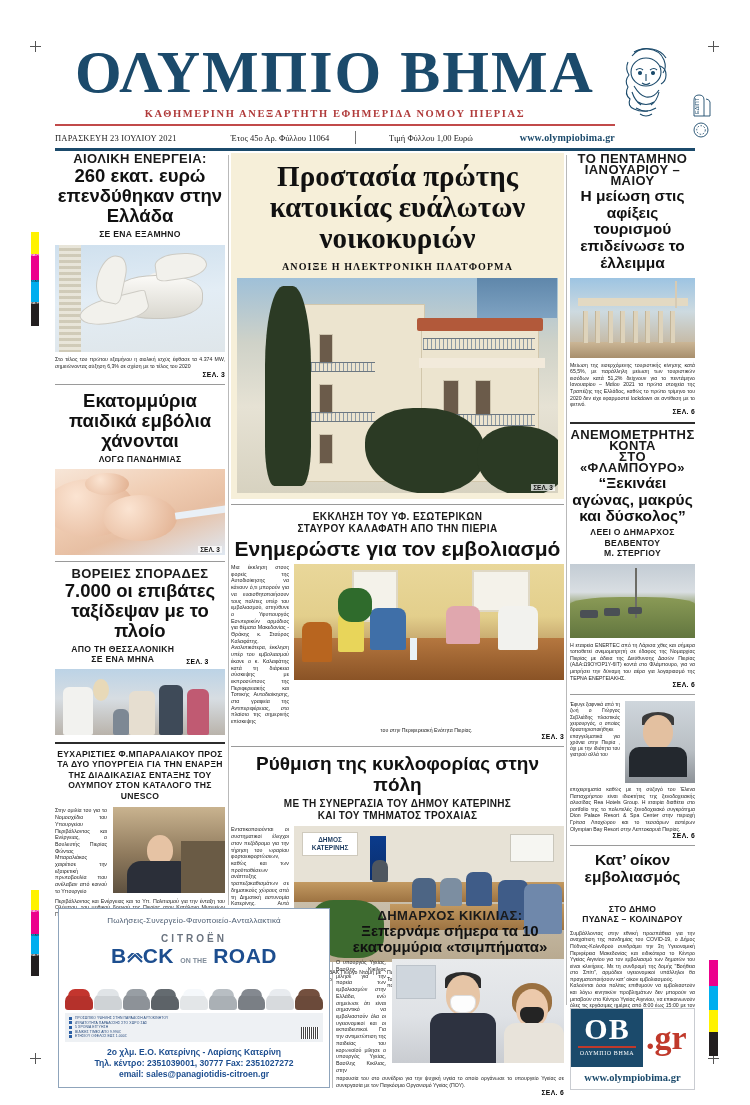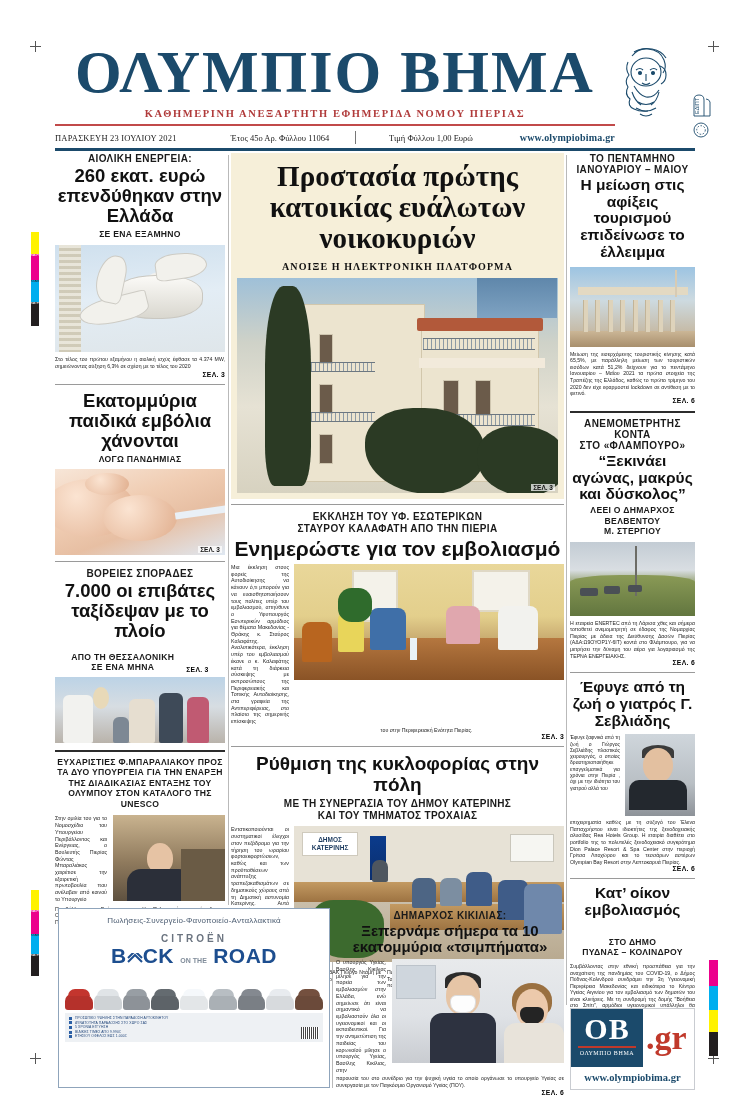--- a/index.html
+++ b/index.html
@@ -46,21 +46,21 @@
   .edipt { position:absolute; left:690px; top:92px; width:26px; height:48px; }
 
   
   .col-left  { position:absolute; left:55px; top:153px; width:170px; }
   .col-mid   { position:absolute; left:231px; top:153px; width:333px; }
   .col-right { position:absolute; left:570px; top:153px; width:125px; }
 
   .vrule { position:absolute; width:1px; background:#b9b9b9; }
 
   
-  .kicker { text-align:center; font-size:10px; font-weight:bold; color:#1a1a1a;
+  .kicker { text-align:center; font-size:13px; font-weight:bold; color:#1a1a1a;
             letter-spacing:0.4px; line-height:11px; }
   .hl { text-align:center; color:#111; font-weight:bold; line-height:1.08; }
   .hl-l { font-size:18.5px; }
   .hl-r { font-size:15.5px; }
   .subkicker { text-align:center; font-size:8.6px; font-weight:bold; letter-spacing:0.3px;
                line-height:10.5px; color:#1a1a1a; }
   .hr-thin { height:1px; background:#9a9a9a; margin:6px 0; }
   .hr-thick { height:2px; background:#2c2c2c; margin:7px 0 5px 0; }
 
   .caption { font-size:5.2px; line-height:6.6px; color:#222; text-align:justify; }
@@ -327,21 +327,21 @@
         <div style="position:absolute;left:120px;top:40px;width:52px;height:7px;background:#e9f0f7;transform:rotate(-8deg);"></div>
         <div class="sel-ov">ΣΕΛ. 3</div>
       </div>
     </div>
 
     <div class="hr-thin"></div>
 
     <div>
       <div class="kicker">ΒΟΡΕΙΕΣ  ΣΠΟΡΑΔΕΣ</div>
       <div class="hl hl-l" style="margin-top:2px;">7.000 οι επιβάτες ταξίδεψαν με το πλοίο</div>
-      <div style="display:flex;align-items:flex-end;justify-content:center;gap:12px;margin-top:11px;">
+      <div style="display:flex;align-items:flex-end;justify-content:center;gap:12px;margin-top:3px;">
         <div class="subkicker" style="white-space:pre-line;">ΑΠΟ ΤΗ ΘΕΣΣΑΛΟΝΙΚΗ
 ΣΕ ΕΝΑ ΜΗΝΑ</div>
         <div class="sel">ΣΕΛ. 3</div>
       </div>
       <div class="photo ph-port" style="height:66px;margin-top:4px;">
         <div class="fig" style="left:8px;top:18px;width:30px;height:48px;background:#f2f2ef;"></div>
         <div class="fig" style="left:38px;top:10px;width:16px;height:22px;background:#e8d9b8;border-radius:50%;"></div>
         <div class="fig" style="left:74px;top:22px;width:26px;height:44px;background:#e6ded0;"></div>
         <div class="fig" style="left:104px;top:16px;width:24px;height:50px;background:#3e4a58;"></div>
         <div class="fig" style="left:132px;top:20px;width:22px;height:46px;background:#c05a72;"></div>
@@ -513,21 +513,20 @@
         <div class="truck" style="left:34px;top:44px;width:16px;height:8px;"></div>
         <div class="truck" style="left:58px;top:43px;width:14px;height:7px;"></div>
       </div>
       <div class="bodytxt-r" style="margin-top:4px;">Η εταιρεία ENERTEC από τη Λάρισα χθες και σήμερα τοποθετεί ανεμομετρητή σε έδαφος της Νομαρχίας Πιερίας με άδεια της Διεύθυνσης Δασών Πιερίας (ΑΔΑ:Ω9ΟΥΟΡ1Υ-6ΙΤ) κοντά στο Φλάμπουρο, για να μετρήσει την δύναμη του αέρα για λογαριασμό της ΤΕΡΝΑ ΕΝΕΡΓΕΙΑΚΗΣ.</div>
       <div class="sel">ΣΕΛ. 6</div>
     </div>
 
     <div class="hr-thin"></div>
 
     <div>
-      <div class="hl hl-r">Έφυγε από τη ζωή ο γιατρός Γ. Σεβλιάδης</div>
       <div class="drop-wrap" style="margin-top:5px;">
         <div class="photo ph-doctor" style="float:right;width:70px;height:82px;">
           <div class="hair"></div>
           <div class="head"></div>
           <div class="body"></div>
         </div>
         <div class="drop-col" style="width:50px;font-size:5px;line-height:6.3px;">Έφυγε ξαφνικά από τη ζωή ο Γιώργος Σεβλιάδης πλαστικός χειρουργός, ο οποίος δραστηριοποιήθηκε επαγγελματικά για χρόνια στην Πιερία , όχι με την ιδιότητα του γιατρού αλλά του</div>
       </div>
       <div class="bodytxt-r" style="margin-top:3px;">επιχειρηματία καθώς με  τη σύζυγό του Έλενα Παπαχρήστου είναι ιδιοκτήτες της ξενοδοχειακής αλυσίδας Rea Hotels Group. Η εταιρία διαθέτει στο portfolio της το πολυτελές ξενοδοχειακό συγκρότημα Dion Palace Resort &amp; Spa Center στην περιοχή Γρίτσα Λιτοχώρου και το τεσσάρων αστέρων Olympian Bay Resort στην Λεπτοκαρυά Πιερίας.</div>
       <div class="sel">ΣΕΛ. 6</div>
@@ -570,20 +569,25 @@
     <div class="ad-bullets">
       <ul>
         <li>ΠΡΟΣΩΠΙΚΟ ΥΨΗΛΗΣ ΣΤΗΝ ΠΑΡΑΔΟΣΗ ΑΥΤΟΚΙΝΗΤΟΥ</li>
         <li>ΔΥΝΑΤΟΤΗΤΑ ΠΑΡΑΔΟΣΗΣ ΣΤΟ ΧΩΡΟ ΣΑΣ</li>
         <li>5 ΧΡΟΝΙΑ ΕΓΓΥΗΣΗ</li>
         <li>ΒΙΔΙΚΕΣ ΤΙΜΕΣ ΑΠΟ 9.990€</li>
         <li>ΕΤΗΣΙΟΥ ΟΦΕΛΟΣ ΕΩΣ 1.000€</li>
       </ul>
       <div class="ad-qr"></div>
     </div>
+    <div class="ad-addr">
+      <div>2ο χλμ. Ε.Ο. Κατερίνης - Λαρίσης Κατερίνη</div>
+      <div>Τηλ. κέντρο: 2351039001, 30777 Fax: 2351027272</div>
+      <div>email: sales@panagiotidis-citroen.gr</div>
+    </div>
   </div>
 
   <div class="ad-ob">
     <div class="ob-row">
       <div class="ob-box">
         <div class="ob-ob">OB</div>
         <div class="ob-line"></div>
         <div class="ob-cap">ΟΛΥΜΠΙΟ ΒΗΜΑ</div>
       </div>
       <div class="ob-gr">.gr</div>

